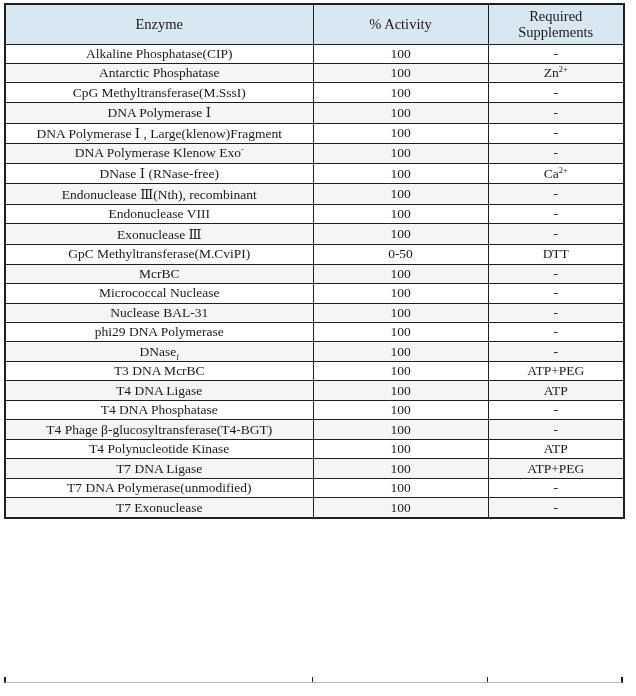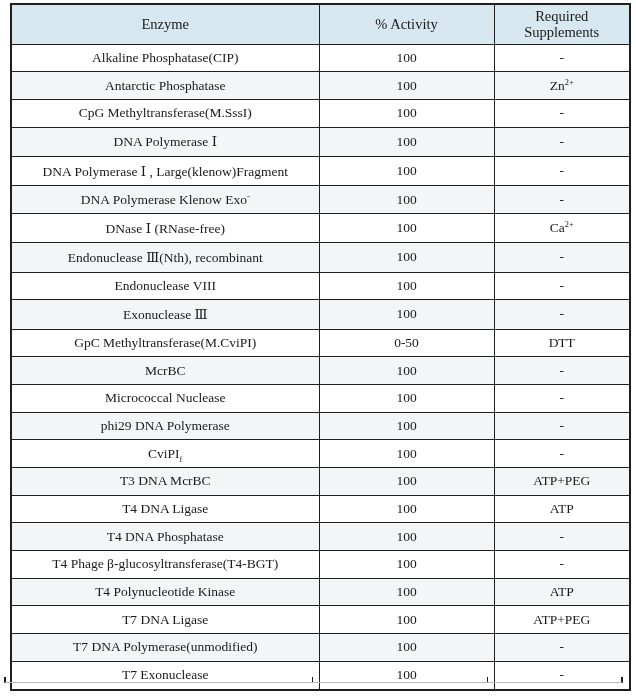--- a/index.html
+++ b/index.html
@@ -10,21 +10,21 @@
     --stub-line:#b7bbbd;
   }
   html,body{margin:0;padding:0;}
   body{
     width:636px;height:696px;background:#ffffff;overflow:hidden;
     font-family:"Liberation Serif","DejaVu Serif",serif;
     color:var(--text-color);
   }
   .page{position:relative;width:636px;height:696px;background:#ffffff;}
   table.enzyme-table{
-    position:absolute;left:10px;top:3px;width:619px;height:688px;
+    position:absolute;left:4px;top:3px;width:619px;height:516px;
     border-collapse:collapse;table-layout:fixed;
     border:2px solid var(--border-color);
   }
   col.c-enzyme{width:308px;}
   col.c-activity{width:175px;}
   col.c-supp{width:136px;}
   th,td{
     border:1px solid var(--border-color);
     text-align:center;vertical-align:middle;
     padding:0 4px;overflow:hidden;white-space:nowrap;
@@ -132,26 +132,31 @@
           <td><span>McrBC</span></td>
           <td><span>100</span></td>
           <td><span>-</span></td>
         </tr>
         <tr>
           <td><span>Micrococcal Nuclease</span></td>
           <td><span>100</span></td>
           <td><span>-</span></td>
         </tr>
         <tr>
+          <td><span>Nuclease BAL-31</span></td>
+          <td><span>100</span></td>
+          <td><span>-</span></td>
+        </tr>
+        <tr>
           <td><span>phi29 DNA Polymerase</span></td>
           <td><span>100</span></td>
           <td><span>-</span></td>
         </tr>
         <tr>
-          <td><span>CviPI</span><sub>f</sub></td>
+          <td><span>DNase</span><sub>f</sub></td>
           <td><span>100</span></td>
           <td><span>-</span></td>
         </tr>
         <tr>
           <td><span>T3 DNA McrBC</span></td>
           <td><span>100</span></td>
           <td><span>ATP+PEG</span></td>
         </tr>
         <tr>
           <td><span>T4 DNA Ligase</span></td>

